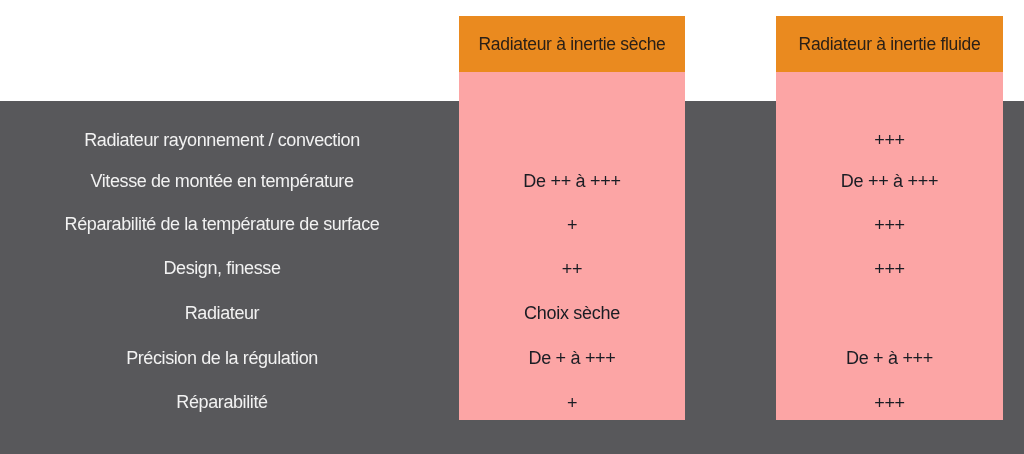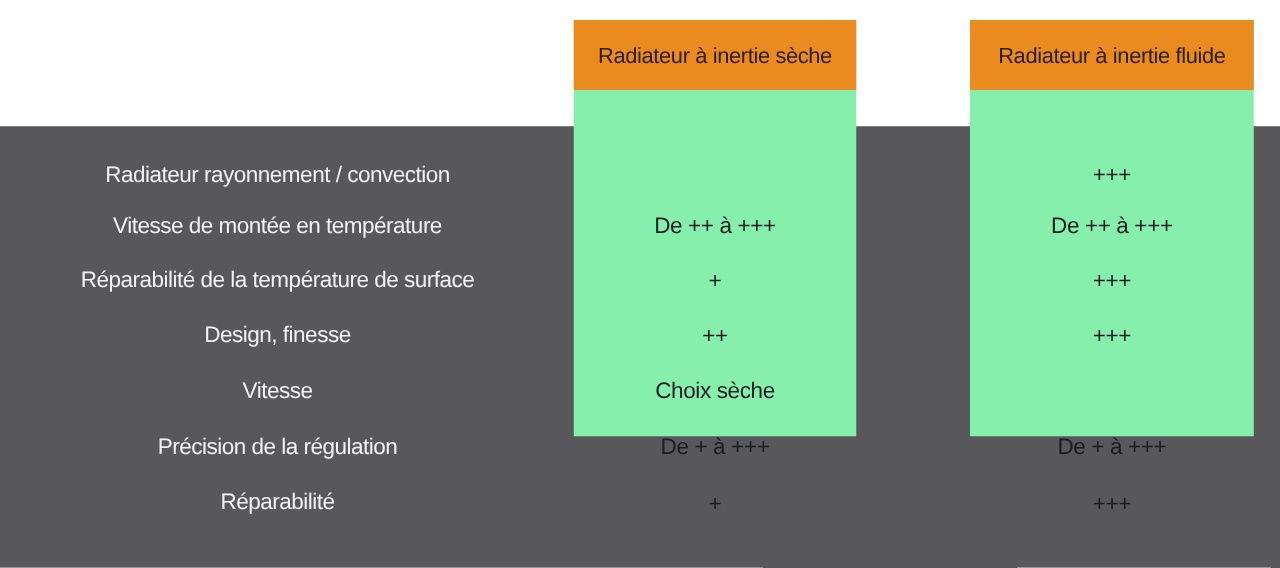--- a/index.html
+++ b/index.html
@@ -6,22 +6,22 @@
   body {
     width: 1024px; height: 454px; position: relative; overflow: hidden;
     background: #ffffff;
     font-family: "Liberation Sans", sans-serif;
   }
   .dark-band {
     position: absolute; left: 0; top: 101px; width: 1024px; height: 353px;
     background: #58585b;
   }
   .col {
-    position: absolute; top: 16px; height: 333px;
-    background: #86efac;
+    position: absolute; top: 16px; height: 404px;
+    background: #fca5a5;
   }
   .col-1 { left: 459px; width: 226px; }
   .col-2 { left: 740px; width: 227px; margin-left: 36px; }
   .col-header {
     height: 56px; background: #ea8a1f; color: #2b2017;
     display: flex; align-items: center; justify-content: center;
     font-size: 17.5px; letter-spacing: -0.3px; white-space: nowrap;
   }
   .cell {
     position: absolute; left: 0; width: 100%; text-align: center;
@@ -36,21 +36,21 @@
 </style>
 </head>
 <body>
 
 <div class="dark-band"></div>
 
 <div class="label" style="top:140px">Radiateur rayonnement / convection</div>
 <div class="label" style="top:181px">Vitesse de montée en température</div>
 <div class="label" style="top:224px">Réparabilité de la température de surface</div>
 <div class="label" style="top:268px">Design, finesse</div>
-<div class="label" style="top:313px">Vitesse</div>
+<div class="label" style="top:313px">Radiateur</div>
 <div class="label" style="top:358px">Précision de la régulation</div>
 <div class="label" style="top:402px">Réparabilité</div>
 
 <div class="col col-1">
   <div class="col-header">Radiateur à inertie sèche</div>
   <div class="cell" style="top:165px">De ++ à +++</div>
   <div class="cell" style="top:209px">+</div>
   <div class="cell" style="top:253px">++</div>
   <div class="cell" style="top:297px">Choix sèche</div>
   <div class="cell" style="top:342px">De + à +++</div>

